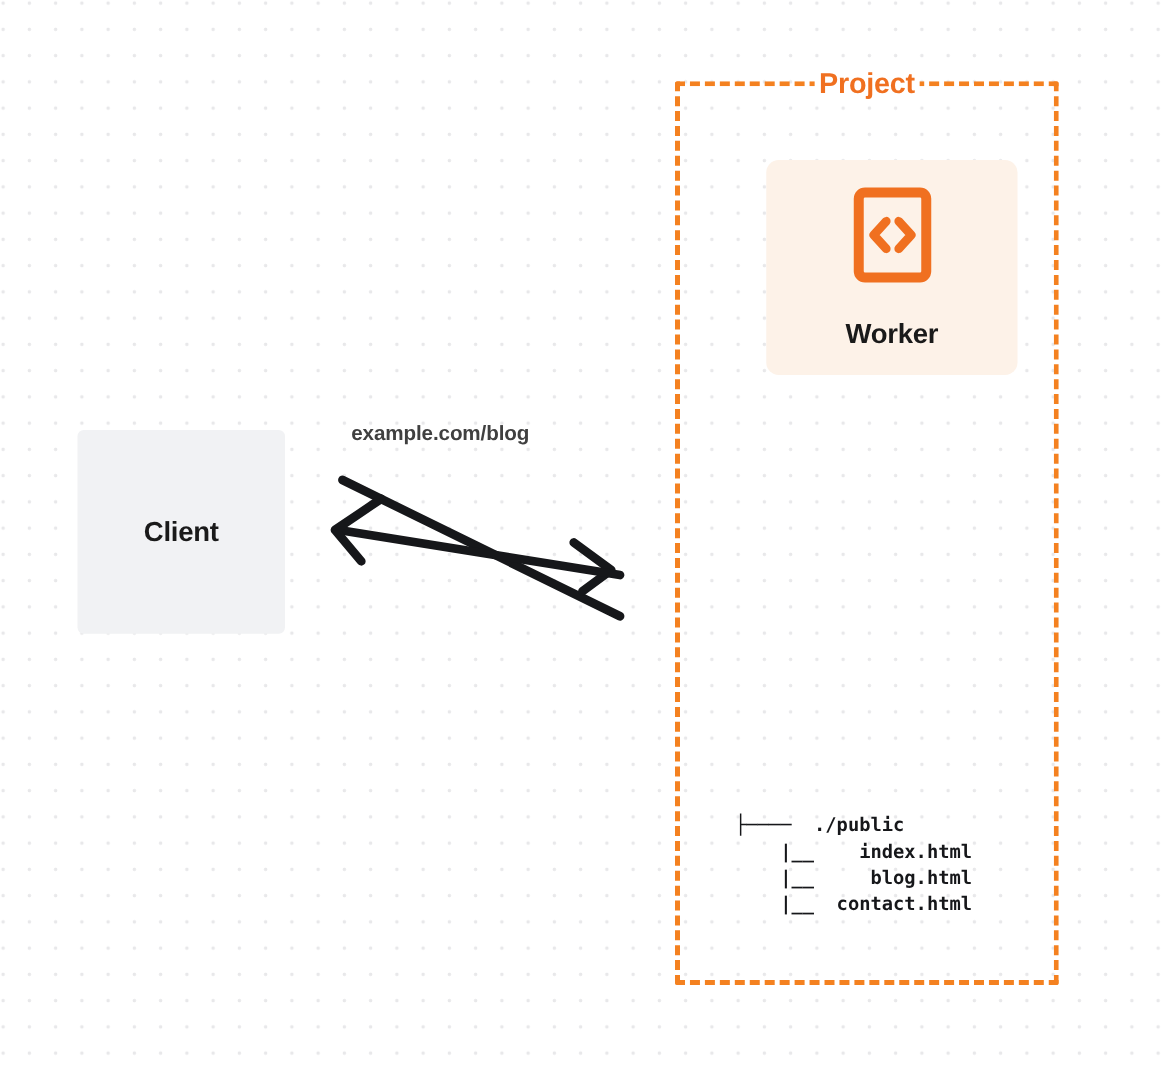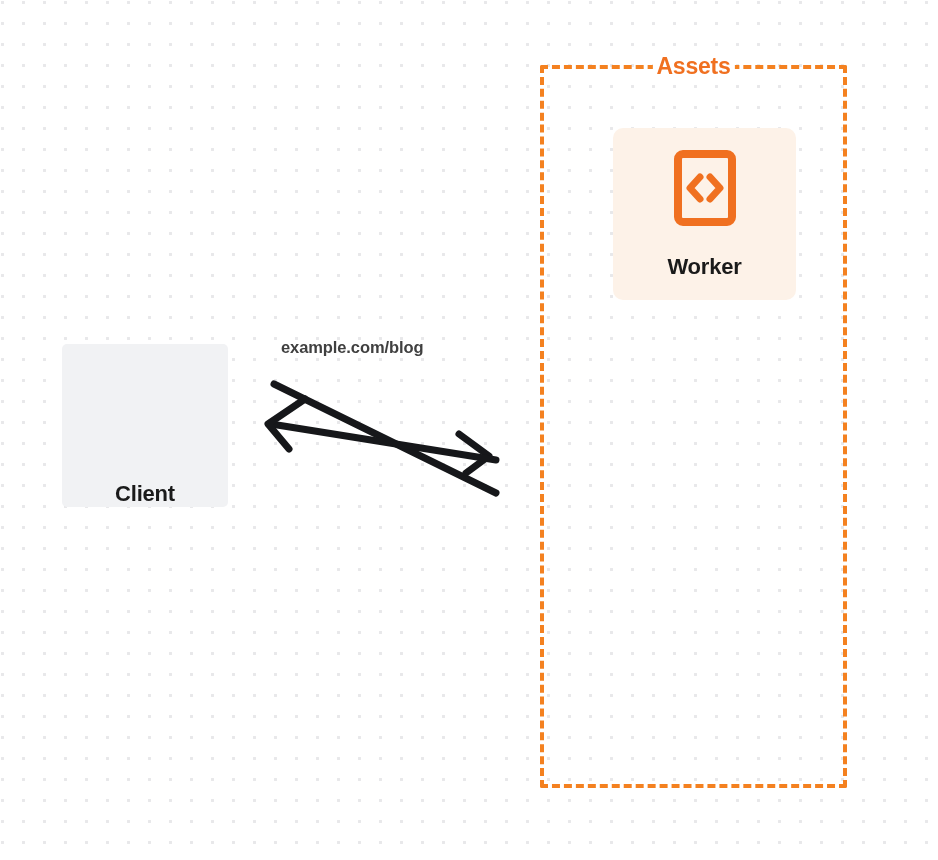--- a/index.html
+++ b/index.html
@@ -28,21 +28,21 @@
   
   .client-node {
     position: absolute;
     left: 62px;
     top: 344px;
     width: 166px;
     height: 163px;
     background: #f1f2f4;
     border-radius: 5px;
     display: flex;
-    align-items: flex-end;
+    align-items: center;
     justify-content: center;
   }
   .client-label {
     font-size: 22px;
     font-weight: bold;
     color: #1a1a1a;
     letter-spacing: -0.2px;
   }
 
   
@@ -98,21 +98,21 @@
     background: #fdf2e8;
     border-radius: 10px;
     display: flex;
     flex-direction: column;
     align-items: center;
     justify-content: center;
   }
   .card-worker {
     left: 613px;
     top: 128px;
-    width: 183px;
+    width: 201px;
     height: 172px;
     gap: 13px;
   }
   .card-assets {
     left: 609px;
     top: 482px;
     width: 167px;
     height: 163px;
   }
   .service-icon {
@@ -157,29 +157,33 @@
       <polyline points="459,434 489,456 466,473" fill="none" stroke="#16171a" stroke-width="7" stroke-linecap="round" stroke-linejoin="round"></polyline>
     </g>
 
     <g>
       <line x1="496" y1="460" x2="271" y2="424" stroke="#16171a" stroke-width="7" stroke-linecap="round"></line>
       <polyline points="305,399 268,424 289,449" fill="none" stroke="#16171a" stroke-width="7" stroke-linecap="round" stroke-linejoin="round"></polyline>
     </g>
   </svg>
 
   <div class="project-container">
-    <div class="project-title">Assets</div>
+    <div class="project-title">Project</div>
   </div>
 
   <div class="service-card card-worker">
     <span class="service-icon">
       <svg width="64" height="78" viewBox="0 0 64 78" xmlns="http://www.w3.org/2000/svg">
         <rect x="5" y="5" width="54" height="68" rx="5" ry="5" fill="none" stroke="#f07020" stroke-width="8"></rect>
         <polyline points="27,28 17,39 27,50" fill="none" stroke="#f07020" stroke-width="7" stroke-linecap="round" stroke-linejoin="round"></polyline>
         <polyline points="37,28 47,39 37,50" fill="none" stroke="#f07020" stroke-width="7" stroke-linecap="round" stroke-linejoin="round"></polyline>
       </svg>
     </span>
     <span class="service-label">Worker</span>
   </div>
 
 
+  <div class="file-tree"><span>├────  ./public</span>
+<span>    |__    index.html</span>
+<span>    |__     blog.html</span>
+<span>    |__  contact.html</span></div>
 
 </div>
 
 </body></html>

